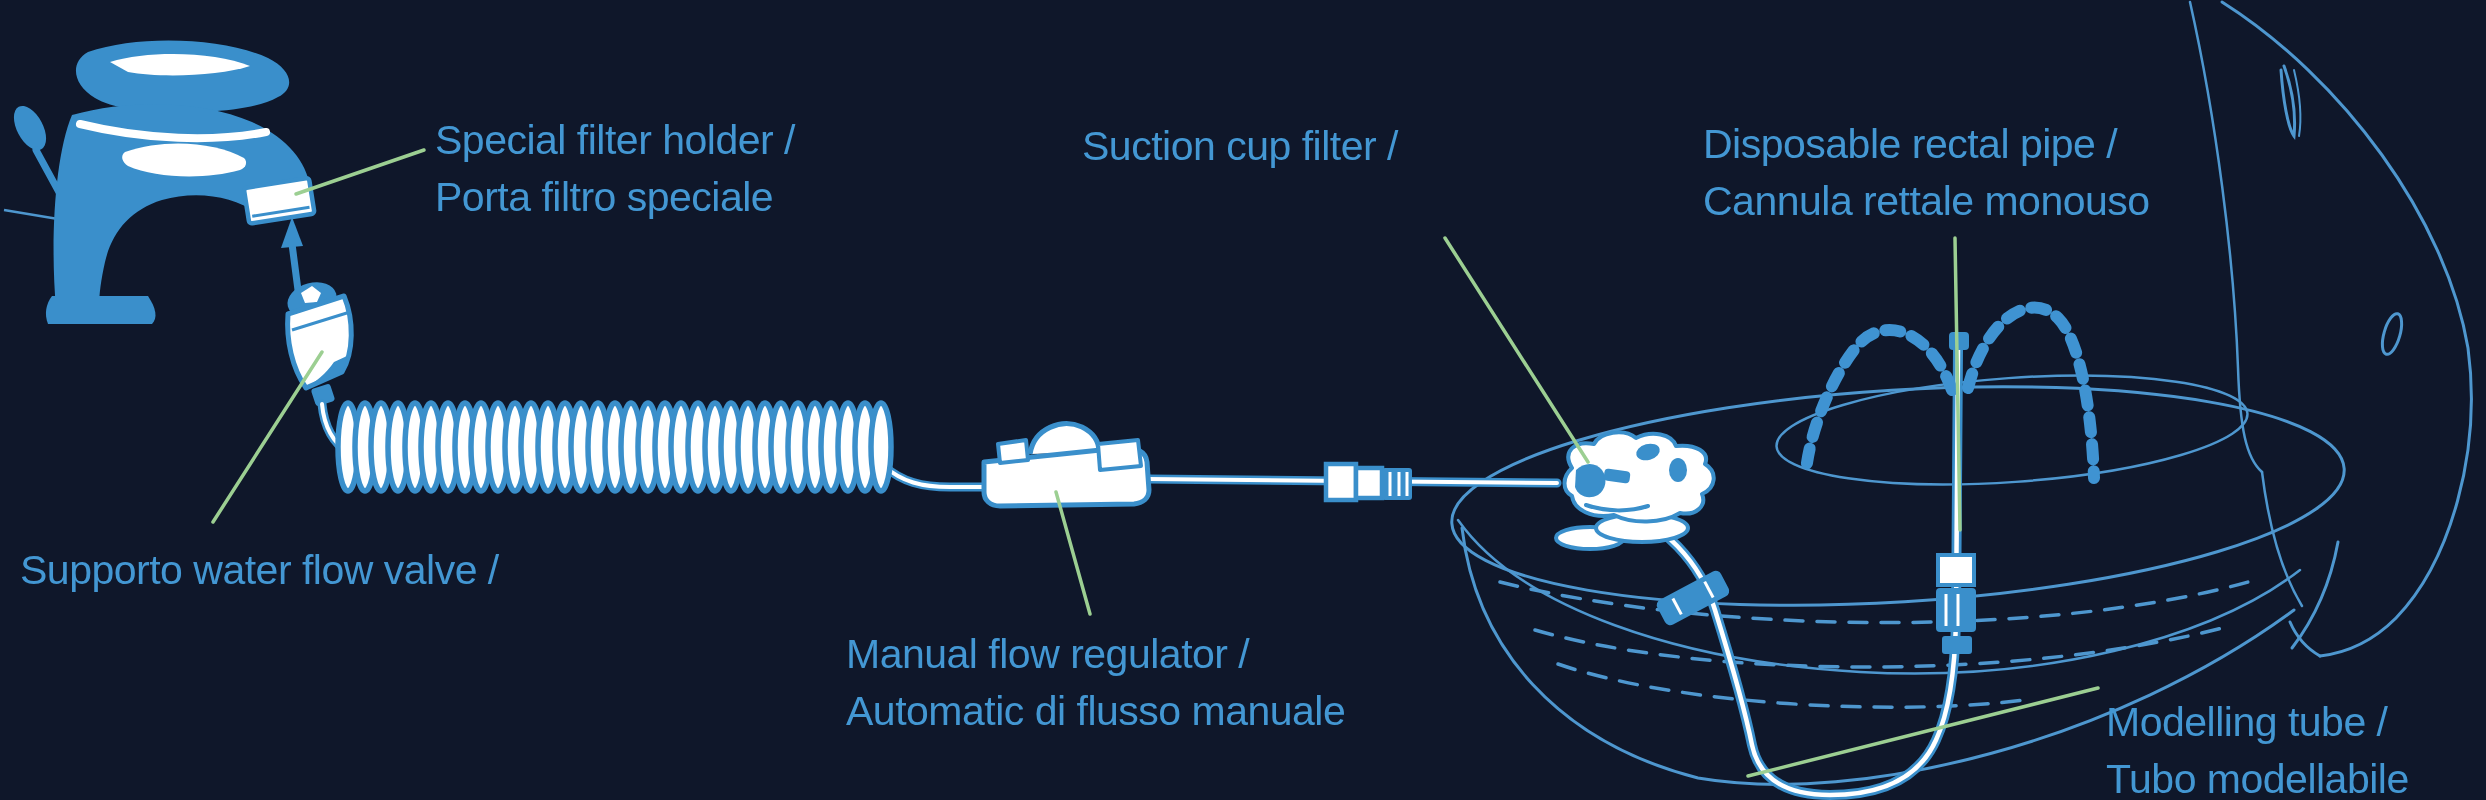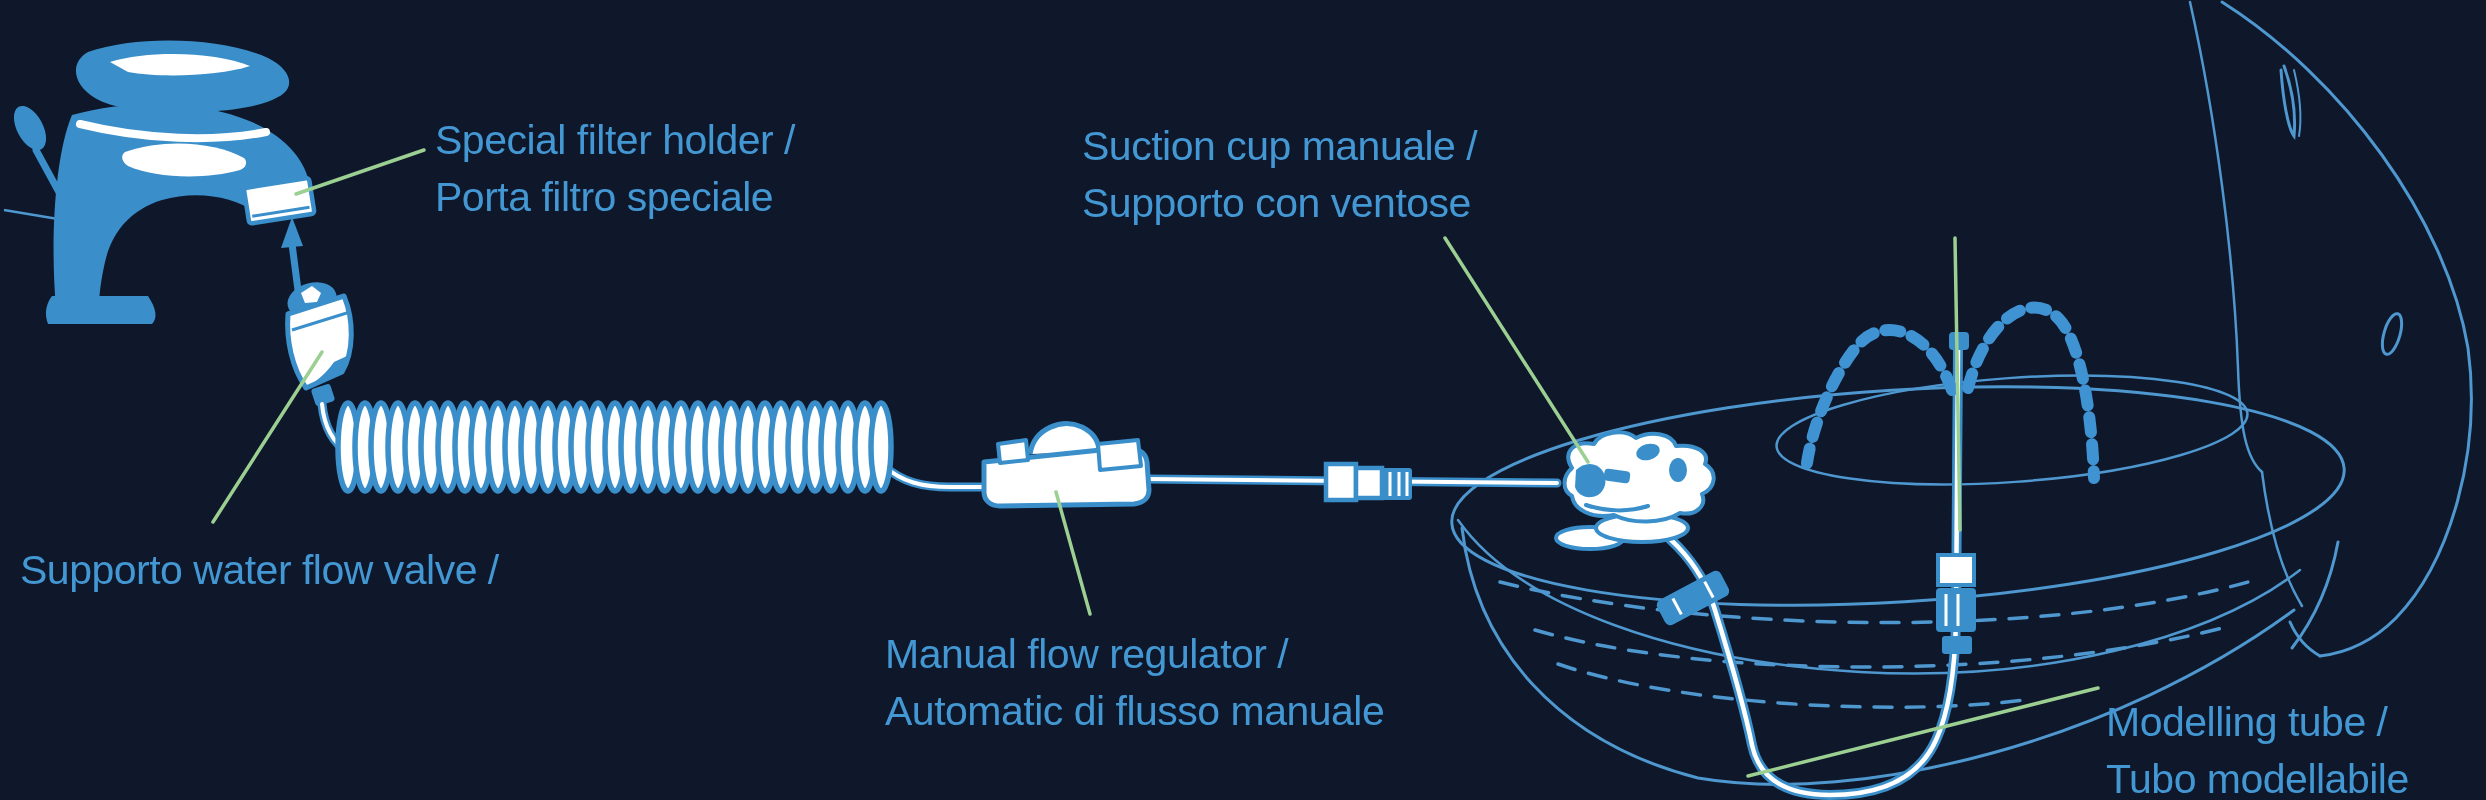--- a/index.html
+++ b/index.html
@@ -188,30 +188,33 @@
       <line x1="2098" y1="688" x2="1748" y2="776"></line>
     </g>
   </svg>
 
   <div class="label" style="left:435px;top:112px">
     <div>Special filter holder /</div>
     <div>Porta filtro speciale</div>
   </div>
 
   <div class="label" style="left:1082px;top:118px">
-    <div>Suction cup manuale /</div>
-    <div>Supporto con ventose</div>
-  </div>
-
+    <div>Suction cup filter /</div>
+  </div>
+
+  <div class="label" style="left:1703px;top:116px">
+    <div>Disposable rectal pipe /</div>
+    <div>Cannula rettale monouso</div>
+  </div>
 
   <div class="label" style="left:20px;top:542px">
     <div>Supporto water flow valve /</div>
   </div>
 
-  <div class="label" style="left:885px;top:626px">
+  <div class="label" style="left:846px;top:626px">
     <div>Manual flow regulator /</div>
     <div>Automatic di flusso manuale</div>
   </div>
 
   <div class="label" style="left:2106px;top:694px">
     <div>Modelling tube /</div>
     <div>Tubo modellabile</div>
   </div>
 
 </div>

